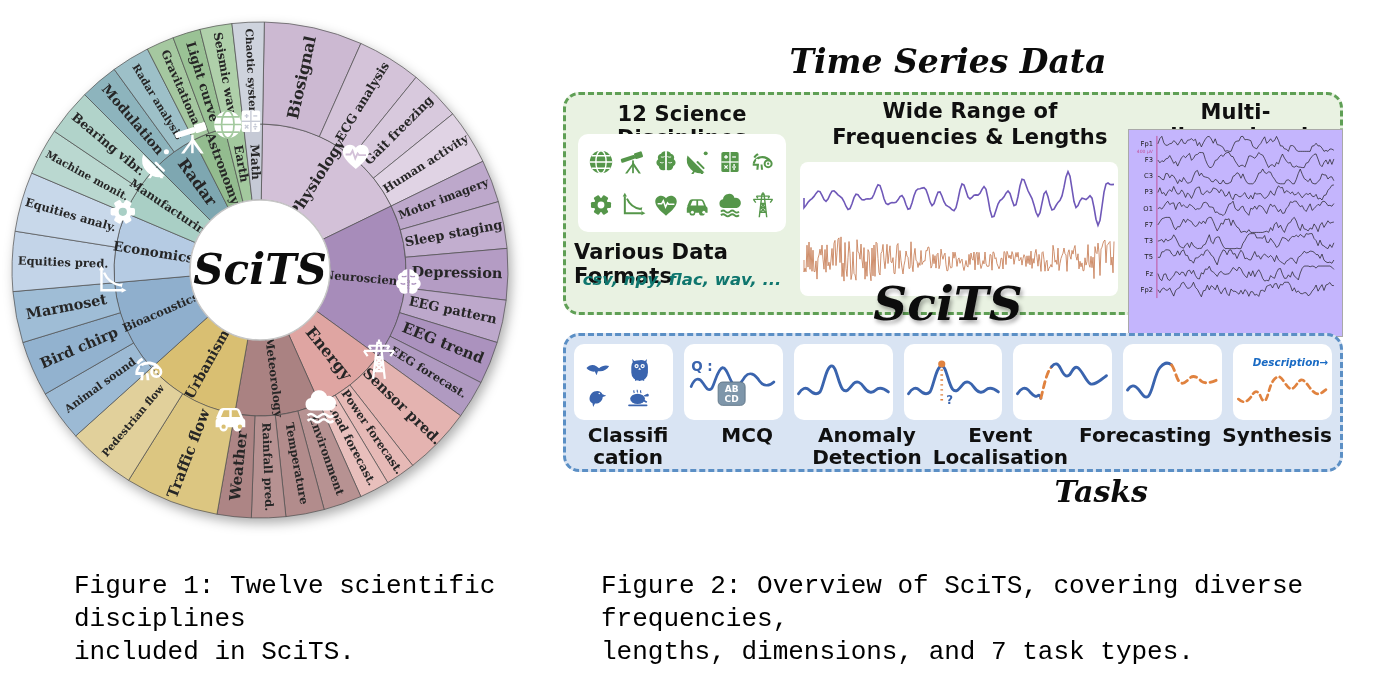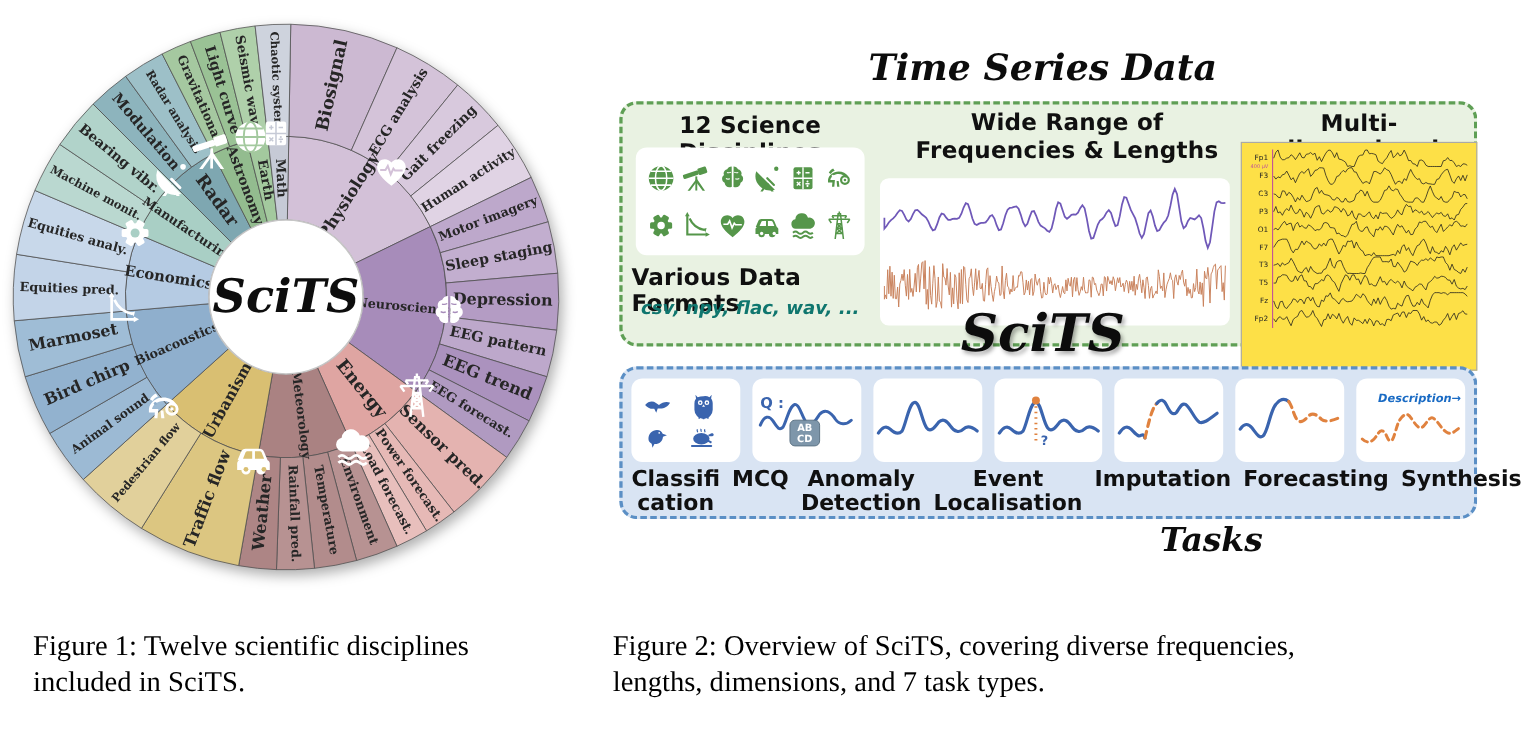--- a/index.html
+++ b/index.html
@@ -16,30 +16,30 @@
   #ts-title{left:748px;top:42px;width:400px;text-align:center;font-size:33px;}
   #green-box{left:563px;top:92px;width:780px;height:223px;border:3px dashed #5f9f55;border-radius:16px;background:#e9f2e2;box-sizing:border-box;}
   #disciplines-heading{left:574px;top:102px;width:216px;text-align:center;font-size:21px;}
   #icon-grid{left:578px;top:134px;width:208px;height:98px;background:#fff;border-radius:10px;display:grid;grid-template-columns:repeat(6,1fr);align-items:center;justify-items:center;padding:6px 7px;box-sizing:border-box;}
   .grid-icon{width:28px;height:28px;}
   #formats-heading{left:574px;top:240px;width:216px;text-align:left;font-size:21px;}
   #formats-list{left:574px;top:270px;width:216px;text-align:center;font-size:16.5px;font-style:italic;font-weight:600;color:#0f766e;}
   #freq-heading{left:828px;top:98px;width:284px;text-align:center;font-size:21px;line-height:1.25;}
   #wave-panel{left:800px;top:162px;width:318px;height:134px;background:#fff;border-radius:8px;}
   #multi-heading{left:1128px;top:100px;width:215px;text-align:center;font-size:21px;}
-  #eeg-panel{left:1128px;top:129px;width:215px;height:208px;background:#fde047;border:1px solid #a9a9a9;box-sizing:border-box;}
+  #eeg-panel{left:1128px;top:129px;width:215px;height:208px;background:#c4b5fd;border:1px solid #a9a9a9;box-sizing:border-box;}
   #scits-big{left:748px;top:276px;width:400px;text-align:center;font-size:47px;z-index:5;text-shadow:2px 3px 4px rgba(0,0,0,.35);}
   #blue-box{left:563px;top:333px;width:780px;height:139px;border:3px dashed #5b8fc5;border-radius:16px;background:#d9e4f3;box-sizing:border-box;}
   #task-cards{left:574px;top:344px;width:758px;height:76px;display:flex;gap:11px;}
   .task-card{flex:1;background:#fff;border-radius:10px;overflow:hidden;}
   .task-card svg{width:100%;height:100%;display:block;}
   #task-labels{left:574px;top:424px;width:758px;display:flex;gap:11px;}
   .task-label{flex:1;text-align:center;font-size:20px;font-weight:700;color:#101010;line-height:1.12;white-space:pre-line;}
   #tasks-title{left:748px;top:474px;width:400px;text-align:right;font-size:30px;}
-  .caption{font-family:Liberation Serif, serif;font-size:26px;color:#000;line-height:1.27;white-space:pre-line;}
+  .caption{font-family:Liberation Mono, monospace;font-size:26px;color:#000;line-height:1.27;white-space:pre-line;margin-left:44px;}
   #cap1{left:30px;top:570px;width:520px;}
   #cap2{left:557px;top:570px;width:838px;}
 </style>
 </head>
 <body>
 
 <div class="page">
 
   <svg id="wheel" viewBox="0 0 508 508">
       <path d="M256.55 108.02A146 146 0 0 1 385.22 190.00L316.92 223.31A70 70 0 0 0 255.22 184.01Z" fill="#d3c1d8" stroke="#4f4f4f" stroke-width="0.7"></path>
@@ -456,21 +456,20 @@
       </div>
     </div>
   <div class="abs" id="task-labels">
       <div class="task-label">Classifi
 cation</div>
       <div class="task-label">MCQ</div>
       <div class="task-label">Anomaly
 Detection</div>
       <div class="task-label">Event
 Localisation</div>
-      <div class="task-label">Imputation</div>
       <div class="task-label">Forecasting</div>
       <div class="task-label">Synthesis</div>
     </div>
   <div class="abs cursive" id="tasks-title">Tasks</div>
 
   <div class="abs caption" id="cap1">Figure 1: Twelve scientific disciplines
 included in SciTS.</div>
   <div class="abs caption" id="cap2">Figure 2: Overview of SciTS, covering diverse frequencies,
 lengths, dimensions, and 7 task types.</div>
 </div>

